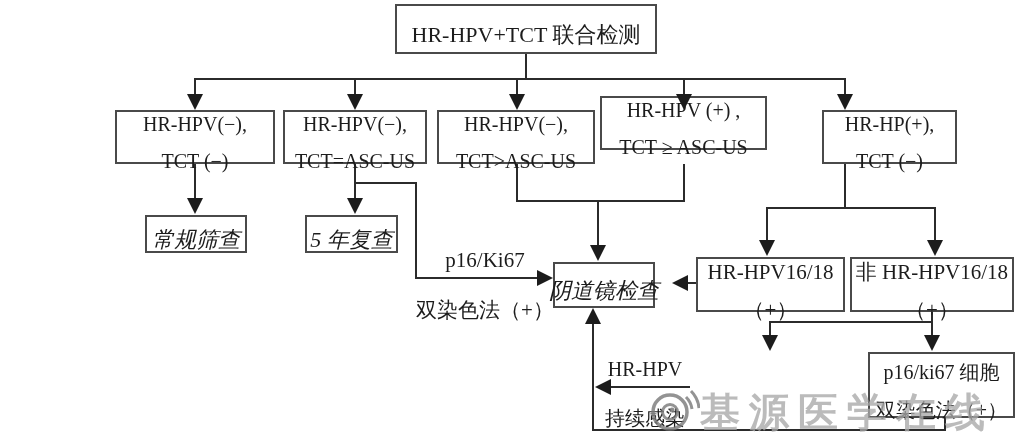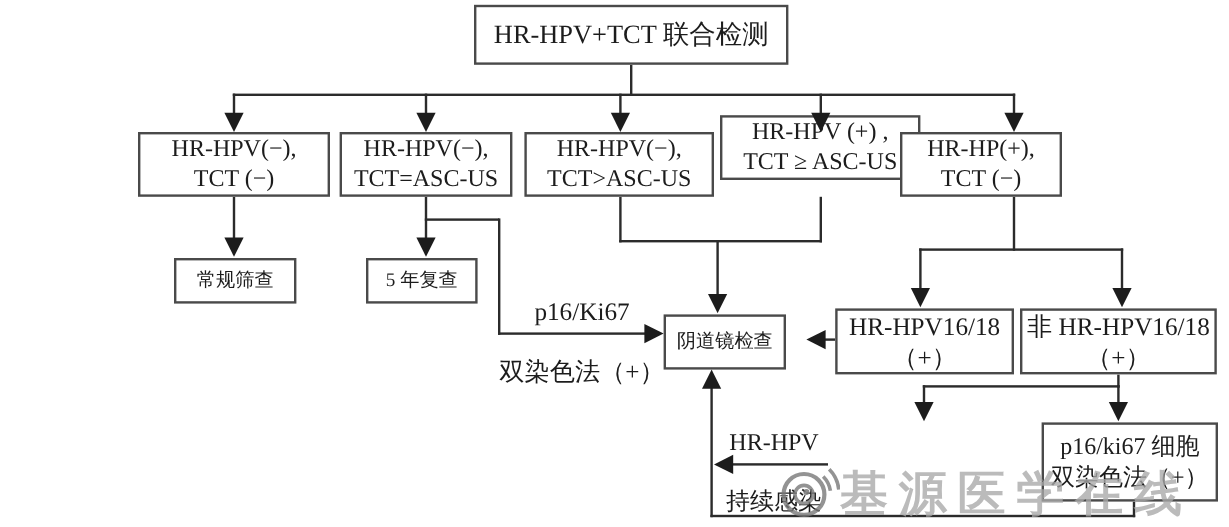--- a/index.html
+++ b/index.html
@@ -5,24 +5,24 @@
   html,body{margin:0;padding:0;background:#ffffff;}
   .stage{
     position:relative;width:1024px;height:439px;background:#ffffff;overflow:hidden;
     font-family:"Liberation Serif","DejaVu Serif",serif;color:#1c1c1c;
   }
   .box{
     position:absolute;border:2px solid #4a4a4a;background:#ffffff;
     display:flex;flex-direction:column;align-items:center;justify-content:center;
     text-align:center;z-index:2;box-sizing:border-box;
   }
-  .box span{display:block;white-space:nowrap;}
+  .box span{display:block;white-space:nowrap;margin-top:12px;}
   .f-top{font-size:22px;line-height:26px;}
   .f-row2{font-size:20px;line-height:25px;text-align:center;}
-  .f-mid{font-size:16px;line-height:26px;}
+  .f-mid{font-size:22px;line-height:26px;font-style:italic;}
   .f-sub{font-size:21px;line-height:26px;}
   .f-bot{font-size:20px;line-height:26px;}
   .hline,.vline{position:absolute;background:#2b2b2b;z-index:1;}
   .hline{height:2px;}
   .vline{width:2px;}
   .arrow{position:absolute;width:0;height:0;z-index:3;}
   .arrow.down{border-left:8px solid transparent;border-right:8px solid transparent;border-top:16px solid #1c1c1c;}
   .arrow.up{border-left:8px solid transparent;border-right:8px solid transparent;border-bottom:16px solid #1c1c1c;}
   .arrow.left{border-top:8px solid transparent;border-bottom:8px solid transparent;border-right:16px solid #1c1c1c;}
   .arrow.right{border-top:8px solid transparent;border-bottom:8px solid transparent;border-left:16px solid #1c1c1c;}
@@ -115,21 +115,21 @@
   <div class="box f-row2" style="left:437px;top:110px;width:158px;height:54px">
     <span>HR-HPV(−),</span>
     <span>TCT&gt;ASC-US</span>
   </div>
 
   <div class="box f-row2" style="left:600px;top:96px;width:167px;height:54px">
     <span>HR-HPV (+) ,</span>
     <span>TCT ≥ ASC-US</span>
   </div>
 
-  <div class="box f-row2" style="left:750px;top:110px;width:135px;height:54px">
+  <div class="box f-row2" style="left:822px;top:110px;width:135px;height:54px">
     <span>HR-HP(+),</span>
     <span>TCT (−)</span>
   </div>
 
   <div class="box f-mid" style="left:145px;top:215px;width:102px;height:38px">
     <span>常规筛查</span>
   </div>
 
   <div class="box f-mid" style="left:305px;top:215px;width:93px;height:38px">
     <span>5 年复查</span>

